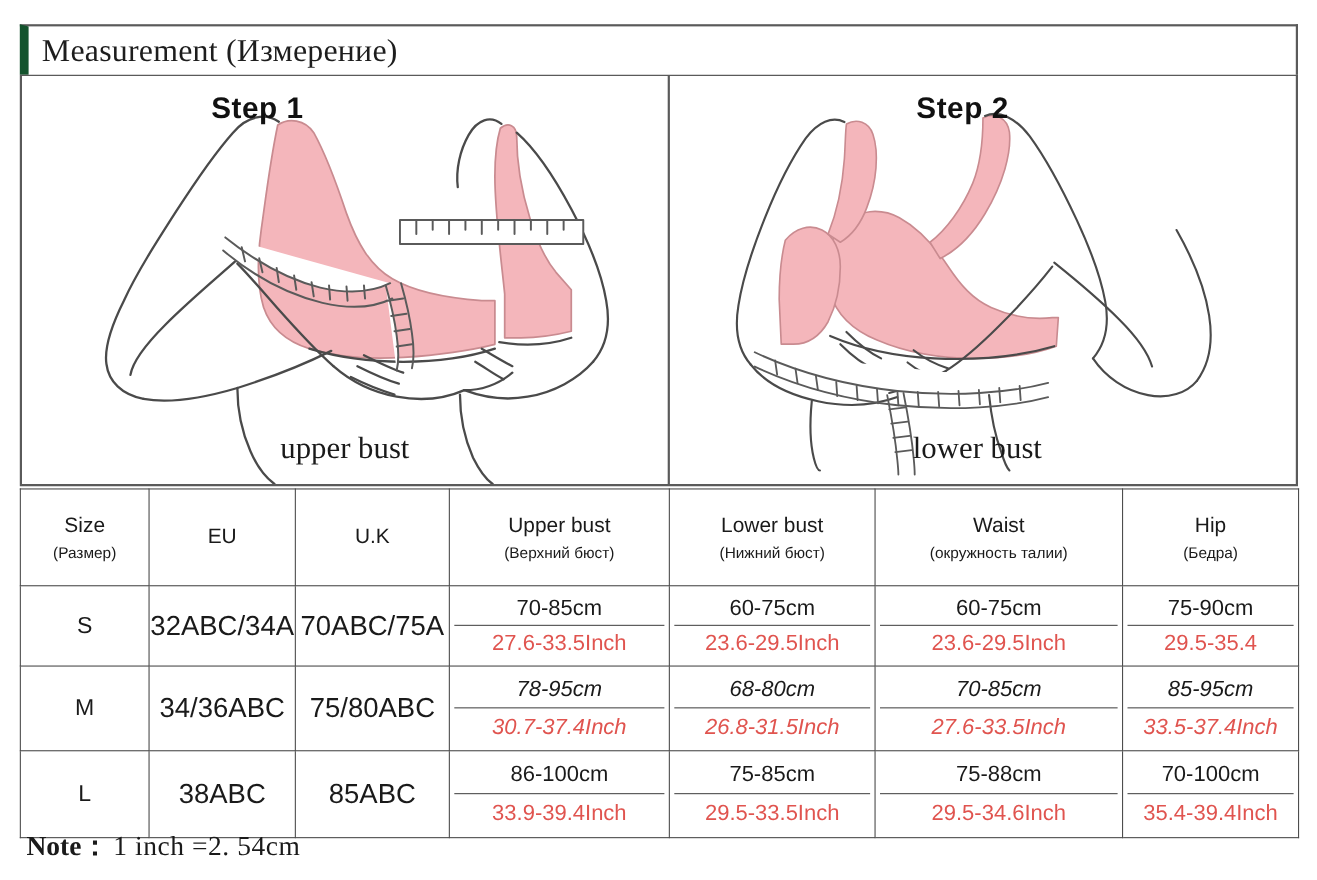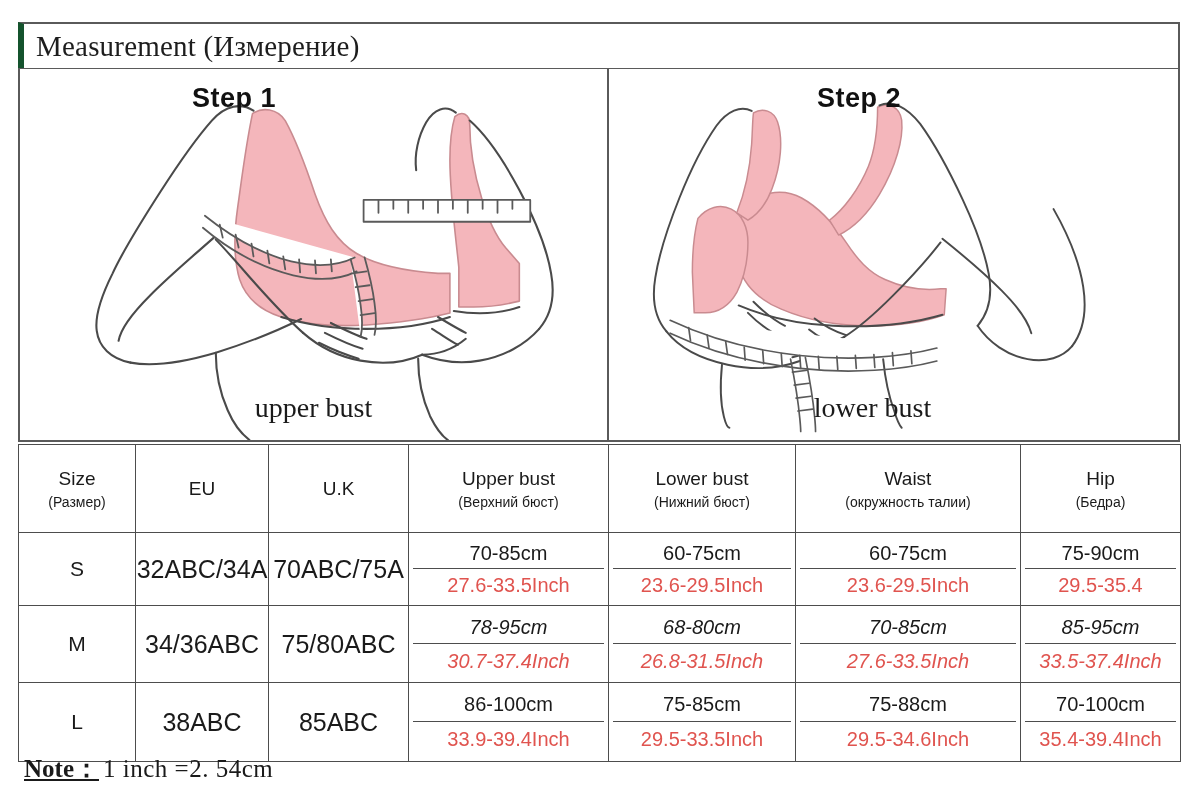--- a/index.html
+++ b/index.html
@@ -17,21 +17,21 @@
     background: #ffffff;
   }
 
   
   .title-band {
     position: absolute;
     left: 18px;
     top: 22px;
     width: 1162px;
     height: 46px;
-    border-left: 6px solid #14532d;
+    border-left: 8px solid #14532d;
     border-right: 2px solid #5a5a5a;
     border-top: 2px solid #5a5a5a;
     display: flex;
     align-items: center;
   }
   .title-text {
     font-family: "Liberation Serif", serif;
     font-size: 29px;
     color: #1d1d1d;
     padding-left: 12px;
@@ -42,20 +42,21 @@
   
   .panels {
     position: absolute;
     left: 18px;
     top: 68px;
     width: 1162px;
     height: 374px;
     border: 2px solid #5a5a5a;
     border-top: 1.5px solid #5a5a5a;
     display: flex;
+    gap: 16px;
   }
   .panel {
     position: relative;
     height: 100%;
     overflow: hidden;
   }
   .panel-left  { width: 589px; border-right: 2px solid #5a5a5a; }
   .panel-right { width: 527px; }
 
   .step-label {
@@ -157,21 +158,21 @@
     position: absolute;
     left: 24px;
     top: 752px;
     font-family: "Liberation Serif", serif;
     font-size: 25px;
     color: #1a1a1a;
     display: flex;
     align-items: baseline;
     gap: 4px;
   }
-  .note-label { font-weight: bold; text-decoration: underline; }
+  .note-label { font-weight: bold; }
   .note-text { letter-spacing: 0.5px; }
 </style>
 </head>
 <body>
 
 <div id="page">
 
   <div class="title-band">
     <span class="title-text">Measurement (Измерение)</span>
   </div>

